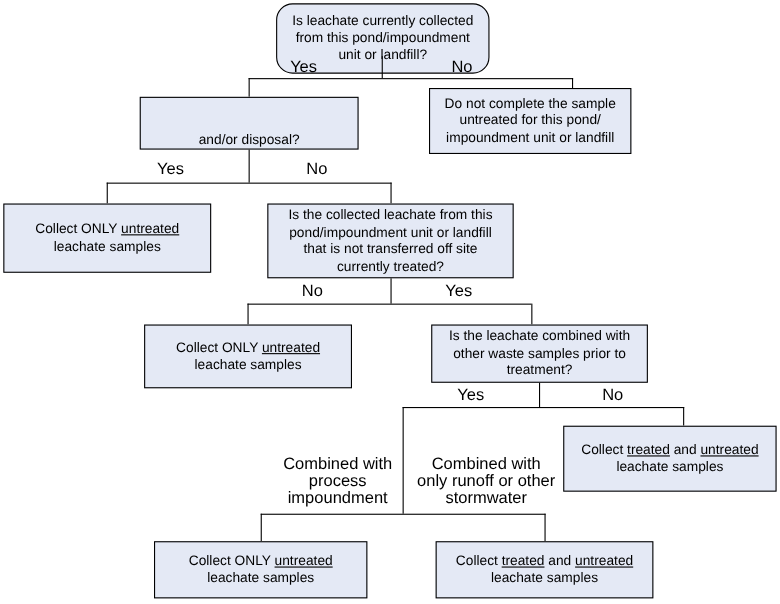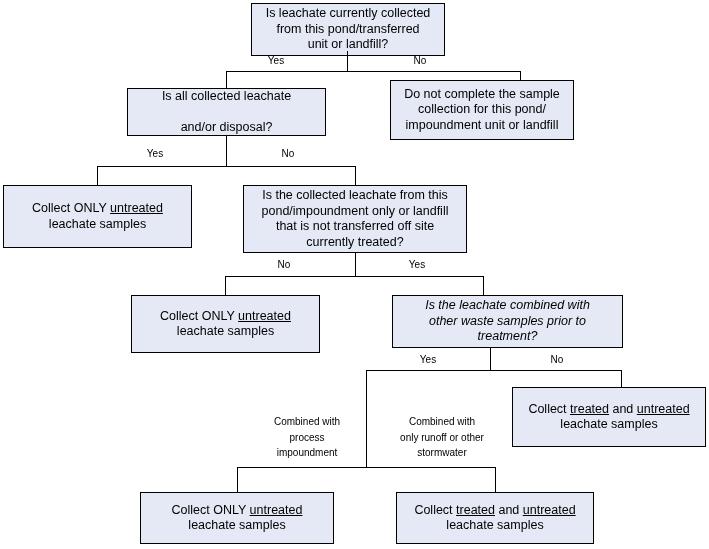--- a/index.html
+++ b/index.html
@@ -27,68 +27,68 @@
     align-items: center;
     justify-content: center;
     text-align: center;
     font-size: 12.5px;
     line-height: 15.5px;
     padding: 2px 4px;
   }
   .node .txt { display: block; width: 100%; }
   .edge-label {
     position: absolute;
-    font-size: 10px;
+    font-size: 15px;
     line-height: 15px;
     text-align: center;
     color: #000000;
     white-space: nowrap;
   }
   .edge-label.multi { white-space: normal; line-height: 15.5px; }
   .line {
     position: absolute;
     background: #000000;
   }
   .hline { height: 1px; }
   .vline { width: 1px; }
   u { text-decoration: underline; }
 </style>
 </head>
 <body>
 
 <div id="flowchart">
 
-  <div class="node" style="left:251px; top:3px; width:194px; height:53px;">
+  <div class="node" style="left:251px; top:3px; width:194px; height:64px;border-radius:15px;">
     <span class="txt">
       <span>Is leachate currently collected</span><br>
-      <span>from this pond/transferred</span><br>
+      <span>from this pond/impoundment</span><br>
       <span>unit or landfill?</span>
     </span>
   </div>
 
   <div class="line vline" style="left:347px; top:51px; height:20px;"></div>
   <div class="line hline" style="left:226px; top:71px; width:295px;"></div>
   <div class="line vline" style="left:226px; top:71px; height:17px;"></div>
   <div class="line vline" style="left:520px; top:71px; height:17px;"></div>
 
   <div class="edge-label" style="left:254px; top:53px; width:44px;">Yes</div>
   <div class="edge-label" style="left:398px; top:53px; width:44px;">No</div>
 
   <div class="node" style="left:127px; top:88px; width:199px; height:48px;">
     <span class="txt">
-      <span>Is all collected leachate</span><br>
+      <br>
       <br>
       <span>and/or disposal?</span>
     </span>
   </div>
 
   <div class="node" style="left:390px; top:80px; width:184px; height:60px;">
     <span class="txt">
       <span>Do not complete the sample</span><br>
-      <span>collection for this pond/</span><br>
+      <span>untreated for this pond/</span><br>
       <span>impoundment unit or landfill</span>
     </span>
   </div>
 
   <div class="line vline" style="left:226px; top:136px; height:30px;"></div>
   <div class="line hline" style="left:97px; top:166px; width:259px;"></div>
   <div class="line vline" style="left:97px; top:166px; height:19px;"></div>
   <div class="line vline" style="left:355px; top:166px; height:19px;"></div>
 
   <div class="edge-label" style="left:133px; top:146px; width:44px;">Yes</div>
@@ -97,42 +97,42 @@
   <div class="node" style="left:3px; top:185px; width:189px; height:63px;">
     <span class="txt">
       <span>Collect ONLY </span><u>untreated</u><br>
       <span>leachate samples</span>
     </span>
   </div>
 
   <div class="node" style="left:243px; top:185px; width:224px; height:68px;">
     <span class="txt">
       <span>Is the collected leachate from this</span><br>
-      <span>pond/impoundment only or landfill</span><br>
+      <span>pond/impoundment unit or landfill</span><br>
       <span>that is not transferred off site</span><br>
       <span>currently treated?</span>
     </span>
   </div>
 
   <div class="line vline" style="left:355px; top:253px; height:23px;"></div>
   <div class="line hline" style="left:225px; top:276px; width:258px;"></div>
   <div class="line vline" style="left:225px; top:276px; height:19px;"></div>
   <div class="line vline" style="left:483px; top:276px; height:19px;"></div>
 
   <div class="edge-label" style="left:262px; top:257px; width:44px;">No</div>
   <div class="edge-label" style="left:395px; top:257px; width:44px;">Yes</div>
 
   <div class="node" style="left:131px; top:295px; width:189px; height:58px;">
     <span class="txt">
       <span>Collect ONLY </span><u>untreated</u><br>
       <span>leachate samples</span>
     </span>
   </div>
 
-  <div class="node" style="left:392px; top:295px; width:231px; height:53px;font-style:italic;">
+  <div class="node" style="left:392px; top:295px; width:197px; height:53px;">
     <span class="txt">
       <span>Is the leachate combined with</span><br>
       <span>other waste samples prior to</span><br>
       <span>treatment?</span>
     </span>
   </div>
 
   <div class="line vline" style="left:490px; top:348px; height:22px;"></div>
   <div class="line hline" style="left:366px; top:370px; width:256px;"></div>
   <div class="line vline" style="left:621px; top:370px; height:17px;"></div>

